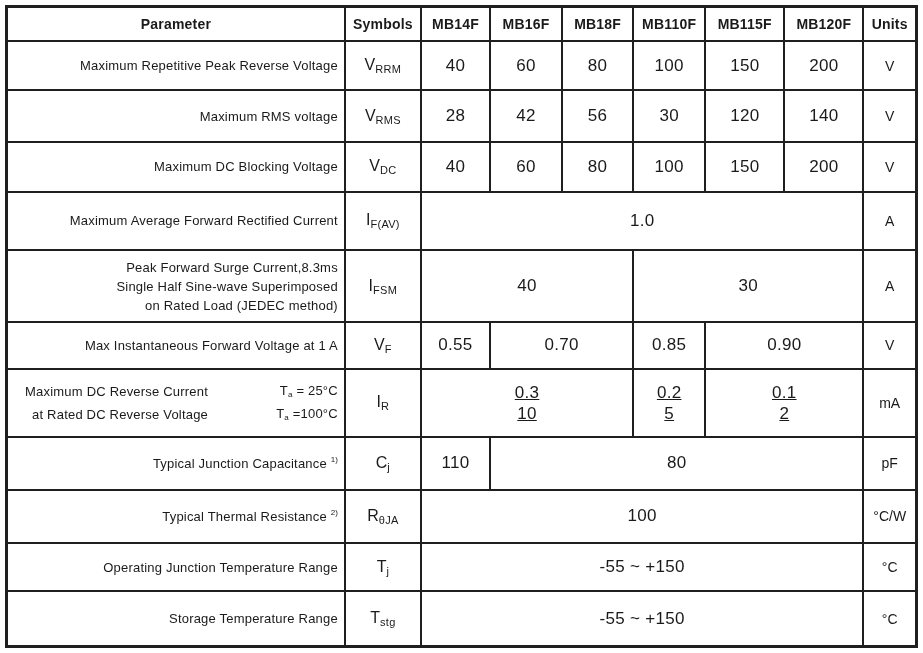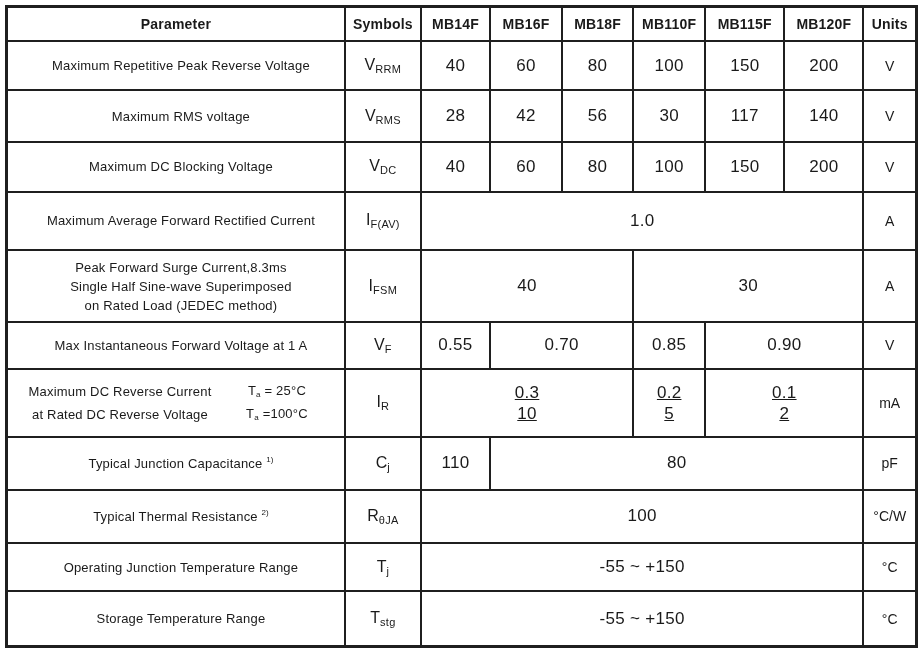--- a/index.html
+++ b/index.html
@@ -28,22 +28,22 @@
     vertical-align: middle;
     overflow: hidden;
   }
   th.hdr {
     font-size: 14px;
     font-weight: bold;
     text-align: center;
     letter-spacing: 0.2px;
   }
   td.param {
-    text-align: center;
-    padding-left: 16px;
+    text-align: right;
+    padding-left: 8px;
     padding-right: 6px;
     font-size: 13px;
     letter-spacing: 0.2px;
   }
   td.param .pline { line-height: 19px; }
   td.sym {
     text-align: center;
     font-size: 16px;
   }
   td.sym sub {
@@ -116,21 +116,21 @@
     <td class="unit">V</td>
   </tr>
 
   <tr style="height:50px">
     <td class="param"><span>Maximum RMS voltage</span></td>
     <td class="sym"><span>V</span><sub>RMS</sub></td>
     <td class="val">28</td>
     <td class="val">42</td>
     <td class="val">56</td>
     <td class="val">30</td>
-    <td class="val">117</td>
+    <td class="val">120</td>
     <td class="val">140</td>
     <td class="unit">V</td>
   </tr>
 
   <tr style="height:49px">
     <td class="param"><span>Maximum DC Blocking Voltage</span></td>
     <td class="sym"><span>V</span><sub>DC</sub></td>
     <td class="val">40</td>
     <td class="val">60</td>
     <td class="val">80</td>

